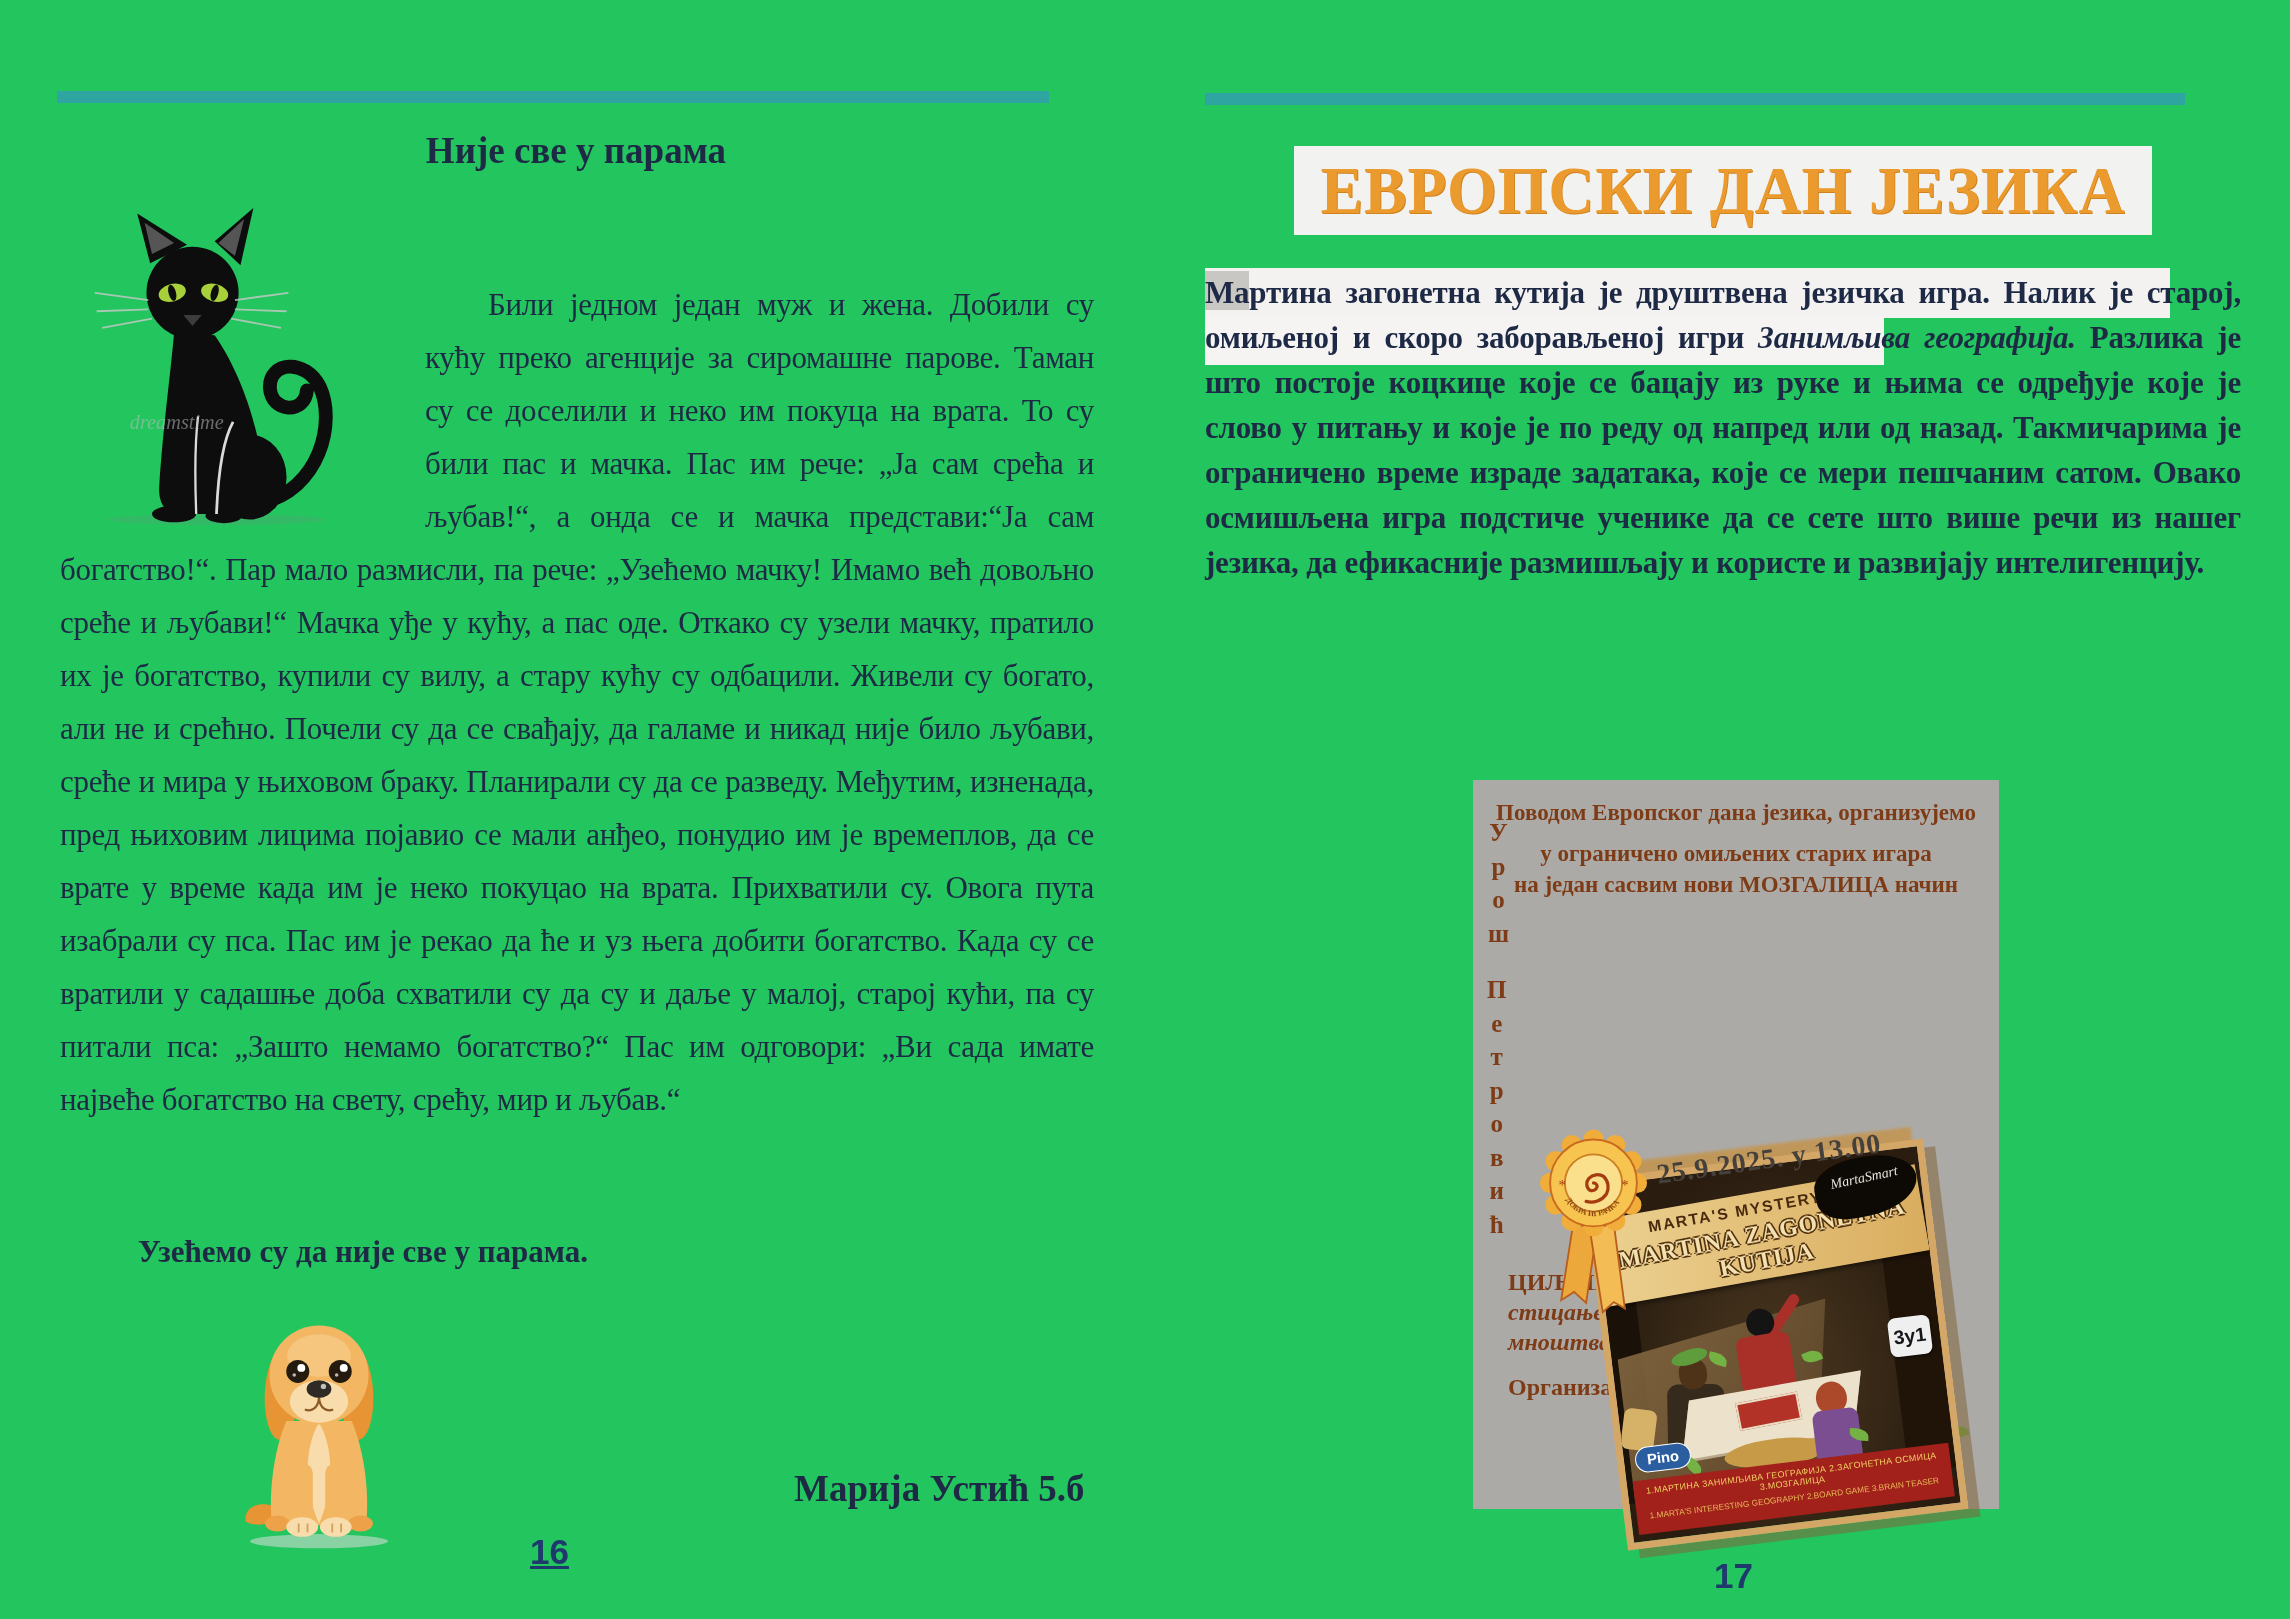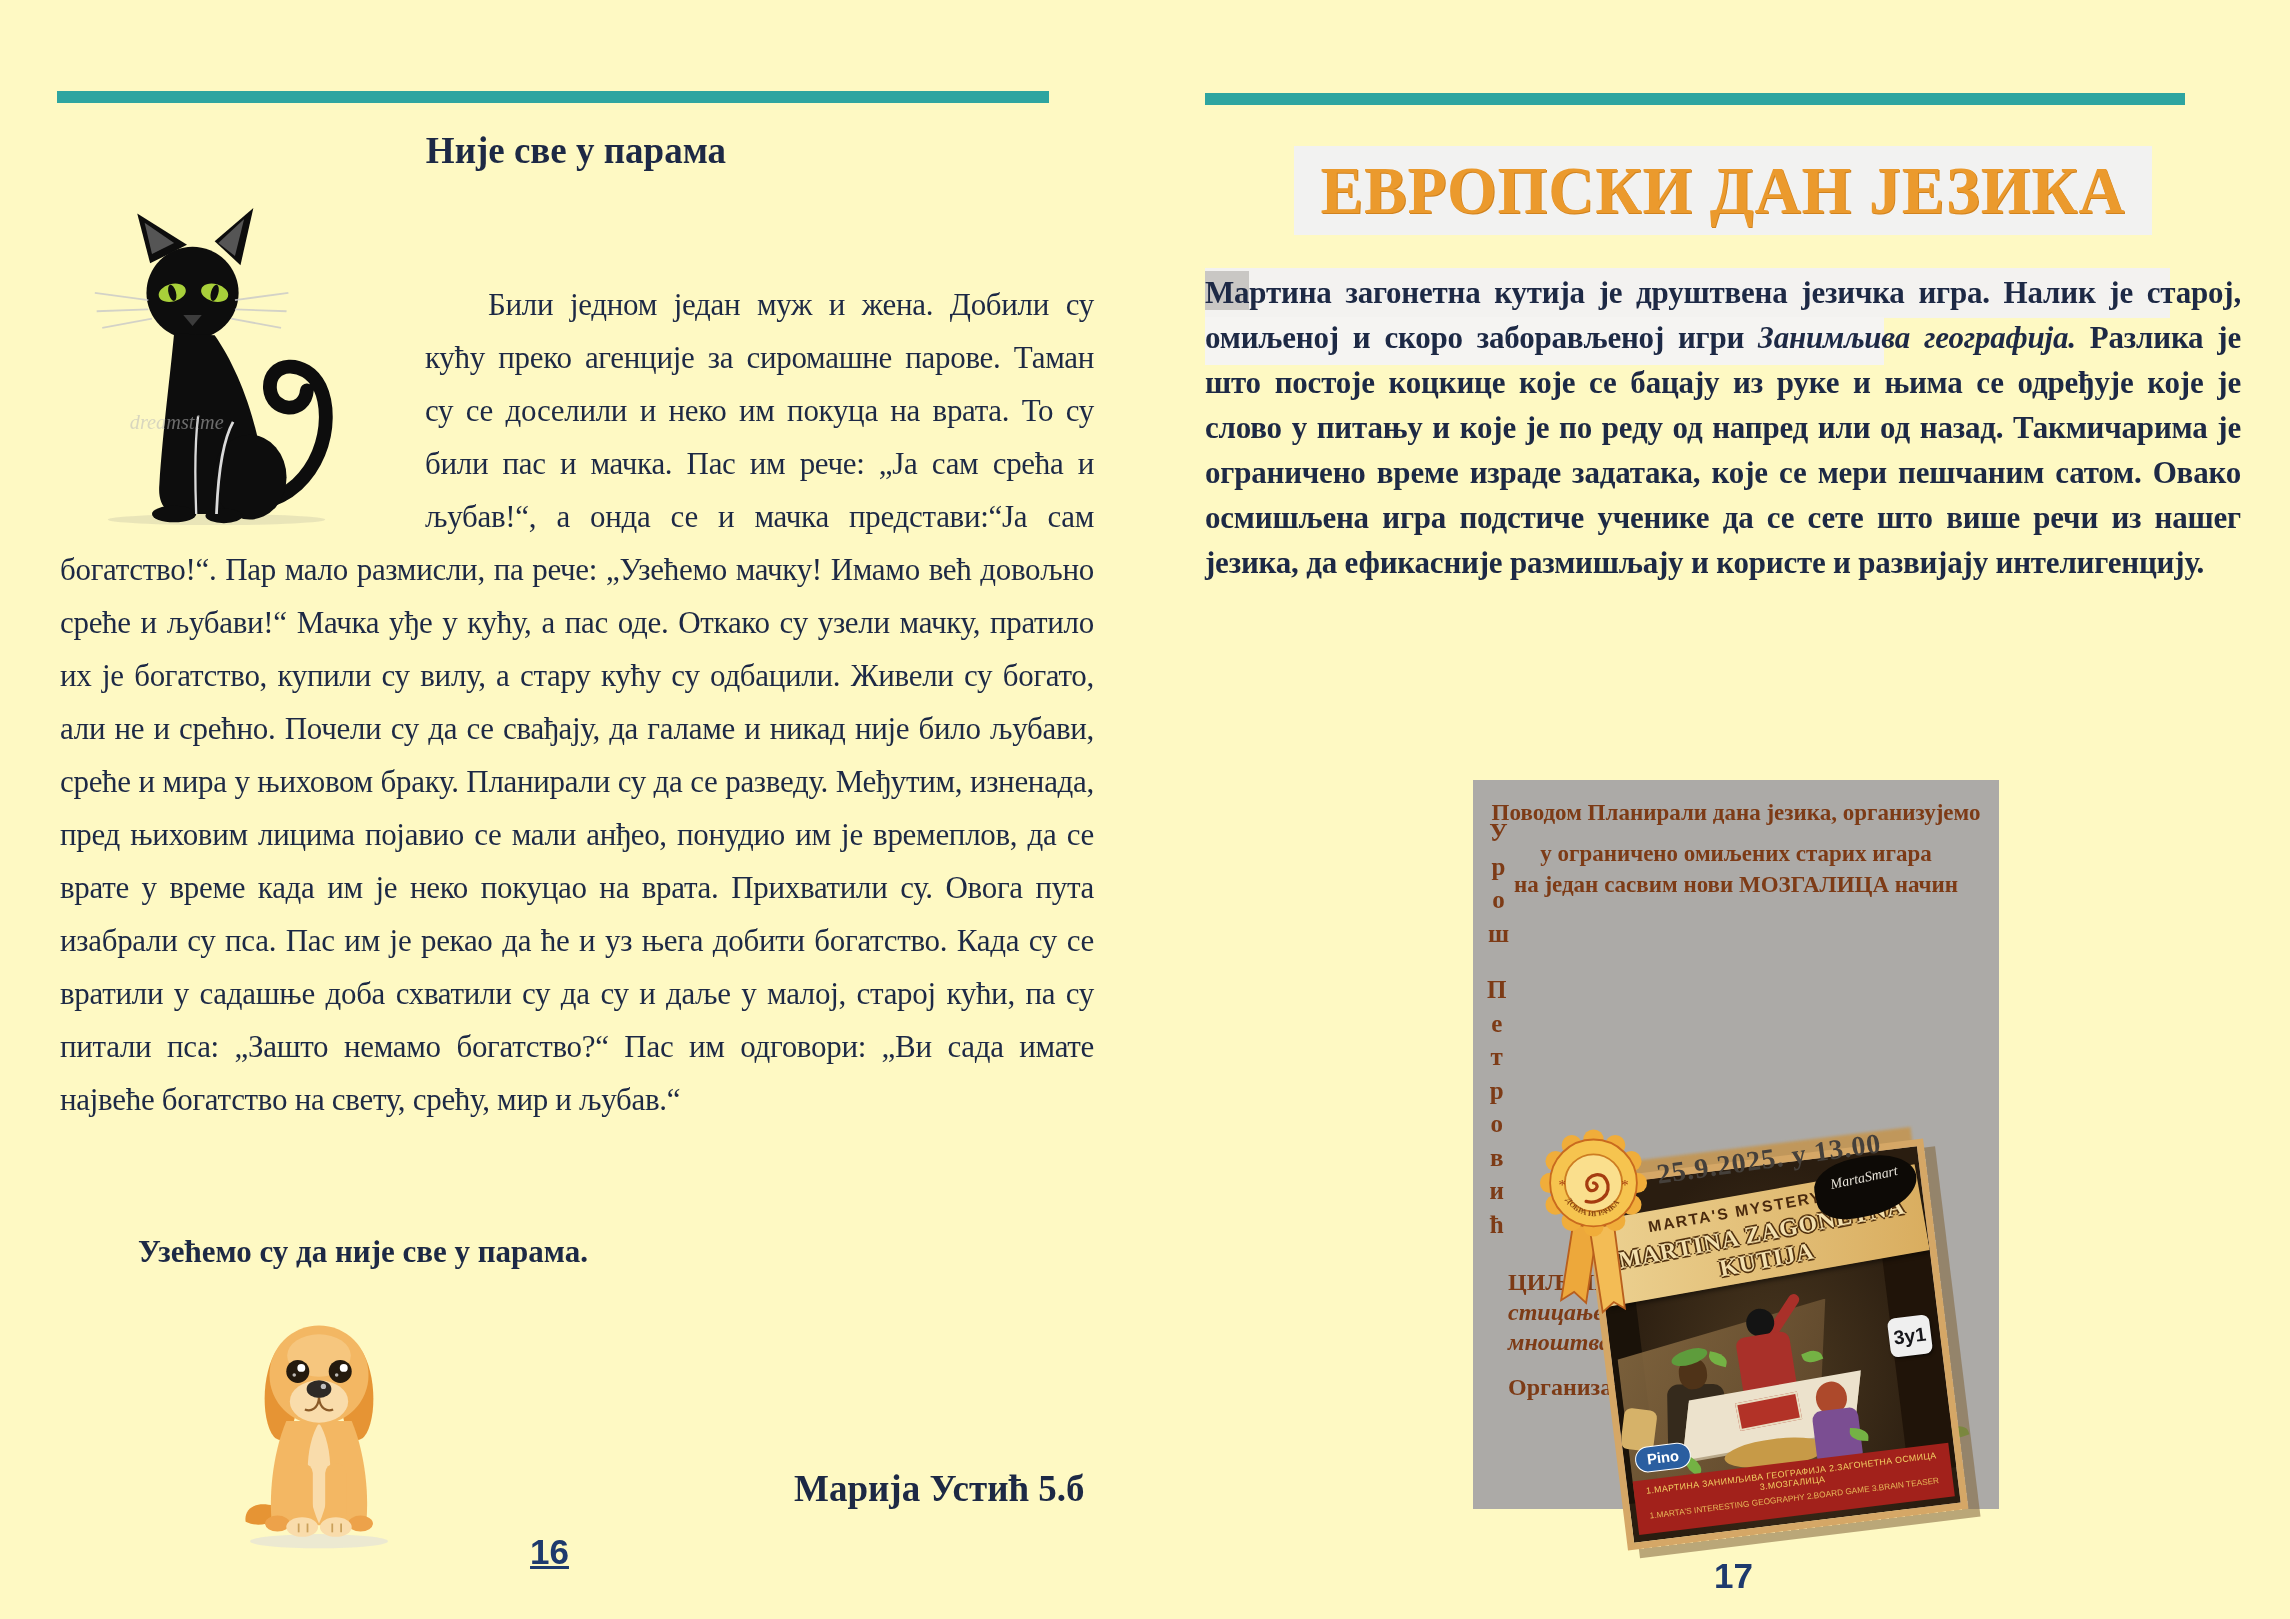--- a/index.html
+++ b/index.html
@@ -1,16 +1,16 @@
 <!DOCTYPE html>
 <html style="font-size:14.8px"><head>
 <meta charset="utf-8">
 <style>
   html,body{margin:0;padding:0;background:#ffffff;}
-  .spread{position:relative;width:2291px;height:1620px;background:#fef9c3;overflow:hidden;
+  .spread{position:relative;width:2291px;height:1620px;background:#22c55e;overflow:hidden;
           font-family:"Liberation Serif",serif;color:#1d2945;}
   .bar{position:absolute;height:12px;background:#2ea5a0;}
   .bar-left{left:57px;top:91px;width:992px;}
   .bar-right{left:1205px;top:93px;width:980px;}
 
   
   .left-title{position:absolute;left:60px;top:129px;width:1032px;text-align:center;
               font-size:37px;font-weight:bold;}
   .story{position:absolute;left:60px;top:278px;width:1034px;font-size:31px;font-weight:normal;
          line-height:53px;text-align:justify;letter-spacing:-0.3px;}
@@ -213,21 +213,21 @@
 
   <div class="scan-band1"></div>
   <div class="scan-band2"></div>
   <div class="scan-square"></div>
 
   <div class="rbody">
     <p class="p2"><span>Мартина загонетна кутија је друштвена језичка игра. Налик је старој, омиљеној и скоро заборављеној игри </span><span class="ital">Занимљива географија.</span><span> Разлика је што постоје коцкице које се бацају из руке и њима се одређује које је слово у питању и које је по реду од напред или од назад. Такмичарима је ограничено време израде задатака, које се мери пешчаним сатом. Овако осмишљена игра подстиче ученике да се сете што више речи из нашег језика, да ефикасније размишљају и  користе и развијају интелигенцију.</span></p>
   </div>
 
   <div class="poster">
-    <div class="poster-intro">Поводом Планирали дана језика, организујемо</div>
+    <div class="poster-intro">Поводом Европског дана језика, организујемо</div>
     <div class="poster-sub sub1">у ограничено омиљених старих игара</div>
     <div class="poster-sub sub2">на један сасвим нови МОЗГАЛИЦА начин</div>
 
     <div class="v-name v-first">Урош</div>
     <div class="v-name v-last">Петровић</div>
 
     <div class="poster-art">
       <div class="date">25.9.2025. у 13.00</div>
 
       <svg class="rosette" viewBox="0 0 148 235">

